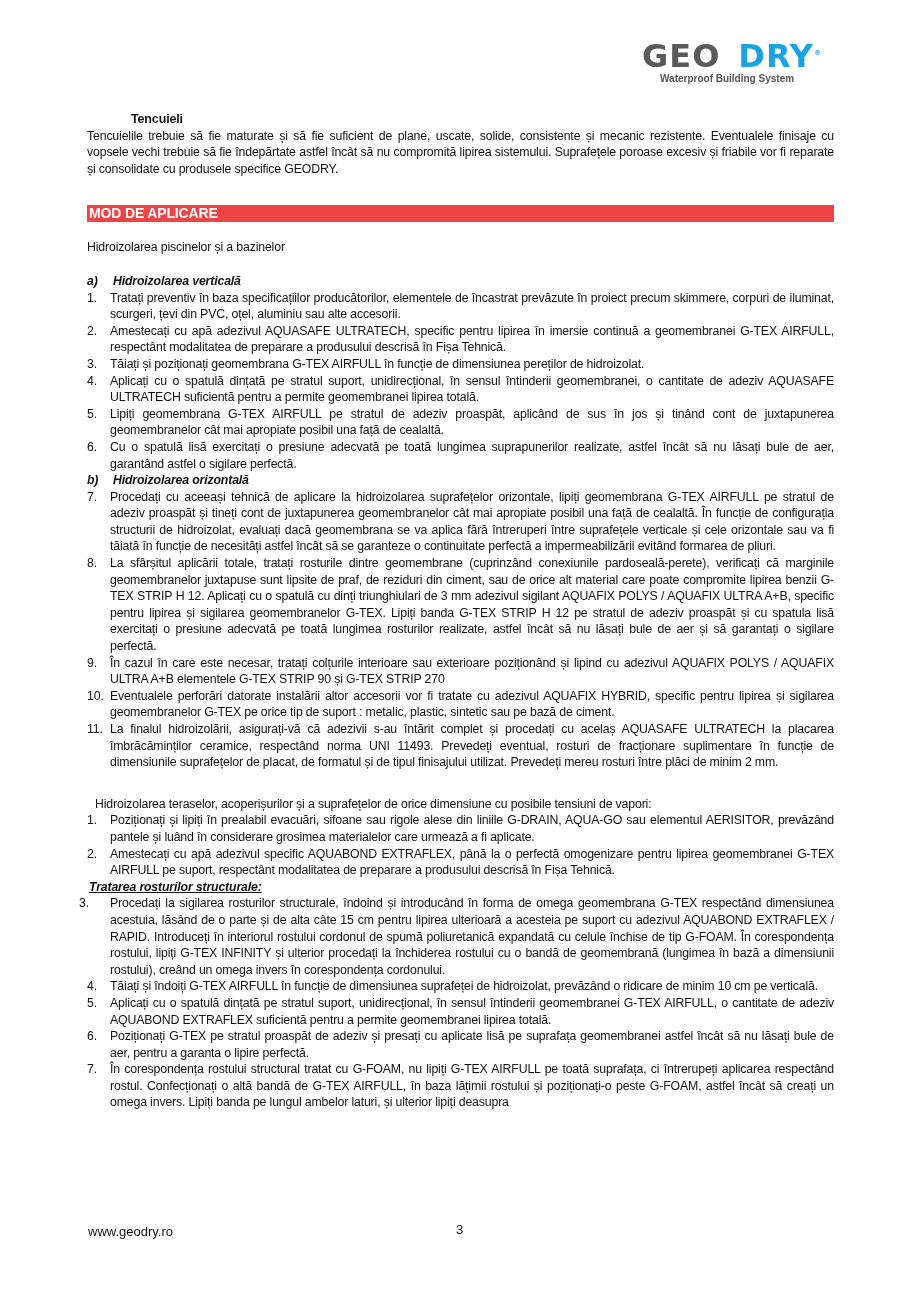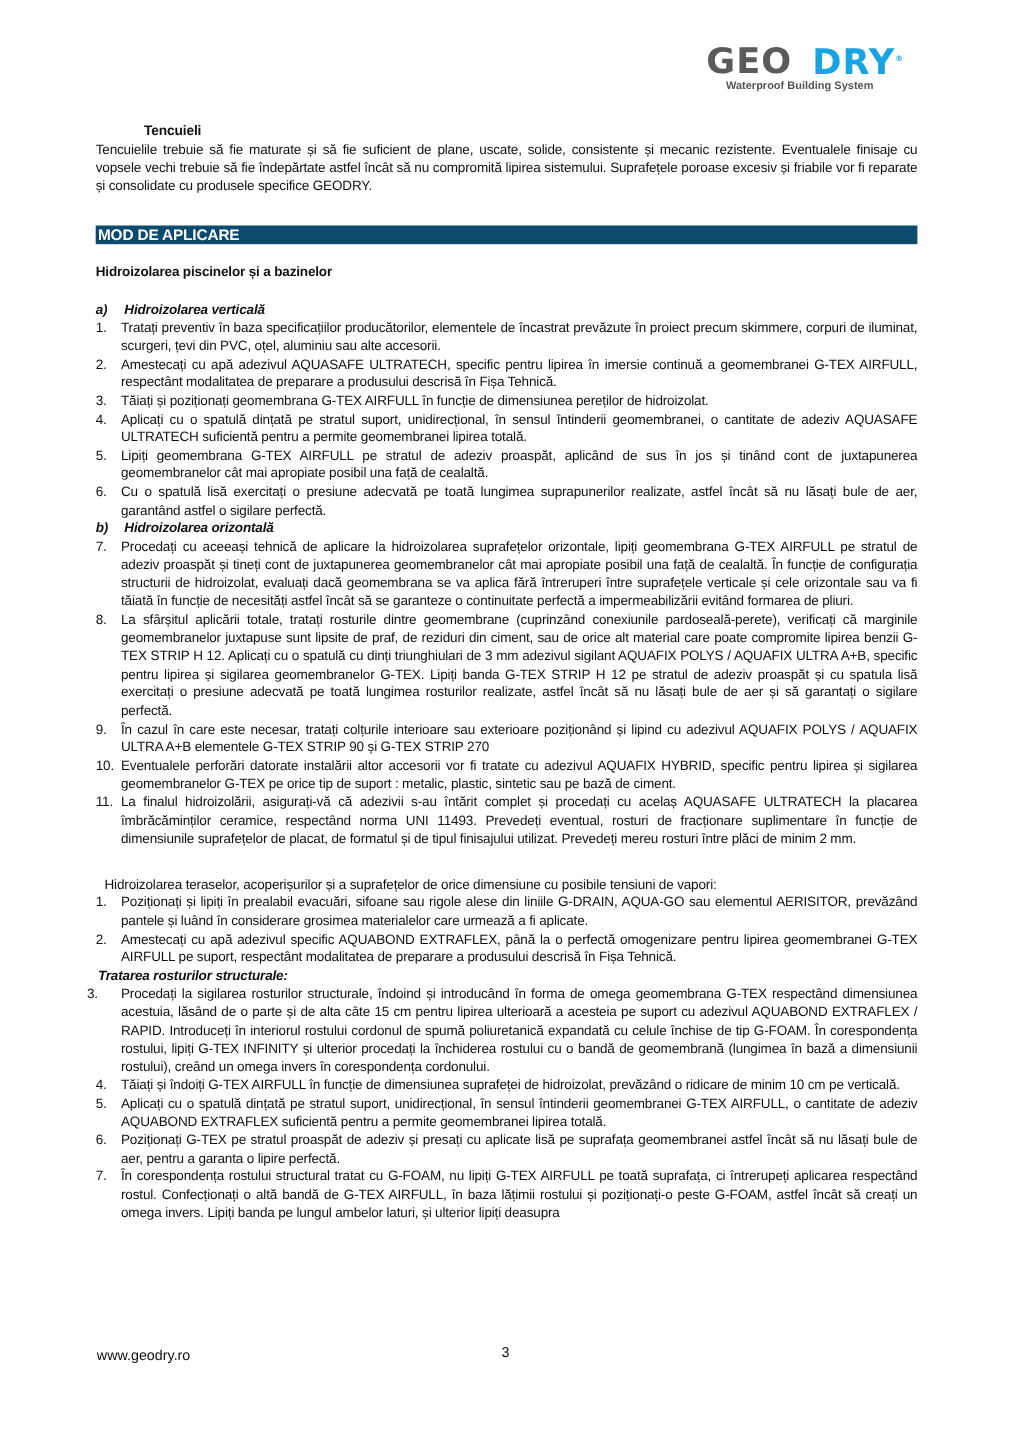--- a/index.html
+++ b/index.html
@@ -9,32 +9,32 @@
   .logo-word { font-family:"DejaVu Sans", sans-serif; font-weight:bold; font-size:32px;
                letter-spacing:1px; line-height:30px; white-space:nowrap; }
   .logo-word .g { color:#5a5a5a; }
   .logo-word .b { color:#19a3e0;margin-left:18px; }
   .logo-tag { font-size:10px; color:#555; margin-left:18px; margin-top:2px;
               font-family:"Liberation Sans", sans-serif; font-weight:bold; }
   .content { position:absolute; left:87px; top:111px; width:747px;
              font-size:12.3px; line-height:16.6px; letter-spacing:-0.15px; }
   p { margin:0; text-align:justify; }
   .h-small { font-weight:bold; font-size:12.5px;margin-left:44px; }
-  .band { background:#0c4a6e; color:#fff; font-weight:bold; font-size:14px;
+  .band { background:#ef4444; color:#fff; font-weight:bold; font-size:14px;
           height:17px; line-height:17px; padding-left:2px; margin-top:28px; margin-bottom:17px; }
-  .sub-h { font-weight:bold; margin-bottom:17px; }
+  .sub-h { font-weight:normal; margin-bottom:17px; }
   .sub-sec { font-weight:bold; font-style:italic; display:flex; }
   .sub-sec .m { width:26px; }
   ol { list-style:none; margin:0; padding:0; }
   li { display:flex; }
   li .n { width:23px; flex:none; text-align:left; }
   li .t { flex:1; text-align:justify; }
   .gap { height:17px; }
   .sec2 { font-weight:normal; padding-left:8px; }
-  .ul-title { font-weight:bold; font-style:italic; padding-left:2px; }
+  .ul-title { font-weight:bold; font-style:italic; text-decoration:underline; padding-left:2px; }
   .indent-neg { margin-left:-8px; }
   .indent-neg .n { width:31px; }
   .footer-url { position:absolute; left:88px; top:1224px; font-size:13px; }
   .footer-page { position:absolute; left:456px; top:1222px; font-size:13px; }
 </style>
 </head>
 <body>
 
 <div class="logo">
   <div class="logo-word"><span class="g">GEO</span><span class="b">DRY</span><sup style="font-size:7px;color:#19a3e0">®</sup></div>

